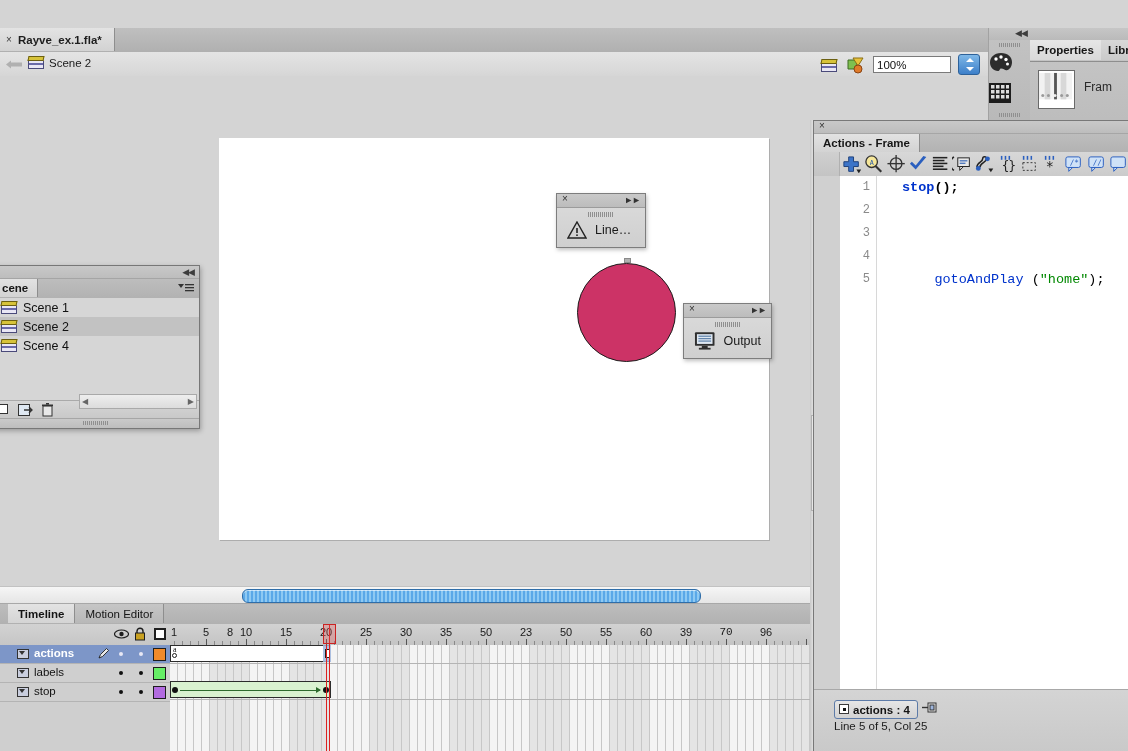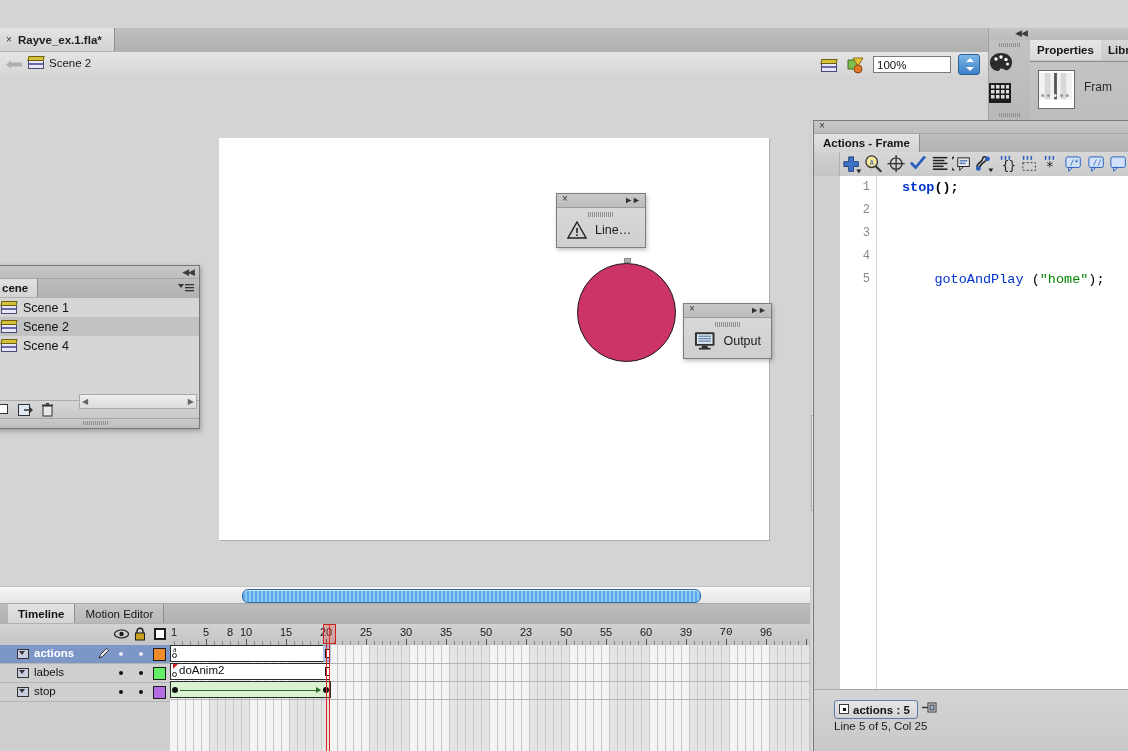--- a/index.html
+++ b/index.html
@@ -864,27 +864,20 @@
           <div class="grid-col" style="left: 0px; background: rgb(244, 244, 244); z-index: 0;"></div>
 
         <div class="frame-row" style="top:0;">
           <div class="span" style="left:0px; width:160px;"></div>
           <span class="small-a" style="left:3px; top:1px;">a</span>
           <span class="kf-hollow" style="left:2px; top:8px;"></span>
           <div class="sel-frame-blue" style="left:153px; width:8px;"></div>
           <span class="kf-end" style="left:155px; top:4px;"></span>
         </div>
 
-        <div class="frame-row" style="top:18px;">
-          <div class="span" style="left:0px; width:160px;"></div>
-          <span class="label-flag" style="left:3px; top:1px;"></span>
-          <span class="kf-hollow" style="left:2px; top:9px;"></span>
-          <span class="label-text" style="left:9px; top:1px;">doAnim2</span>
-          <span class="kf-end" style="left:155px; top:4px;"></span>
-        </div>
 
         <div class="frame-row" style="top:36px;">
           <div class="span tween" style="left:0px; width:161px;"></div>
           <span class="kf-solid" style="left:2px; top:6px;"></span>
           <div class="tween-arrow" style="left:10px; top:9px; width:140px;"></div>
           <span class="kf-solid" style="left:153px; top:6px;"></span>
         </div>
         <div class="playhead-line" style="left:156px;"></div>
       </div>
       <div class="playhead-marker" style="left:323px; top:0;"></div>
@@ -1079,21 +1072,21 @@
           <div style="white-space: pre; height: 23px;"> </div>
           <div style="white-space: pre; height: 23px;"> </div>
           <div style="white-space: pre; height: 23px;"> </div>
           <div style="white-space: pre; height: 23px;"><span class="kw">    gotoAndPlay</span><span class="pl"> (</span><span class="str">"home"</span><span class="pl">);</span></div>
         </div>
     </div>
 
     <div class="ap-footer">
       <div class="pin-chip">
         <span class="sq"></span>
-        <span>actions : 5</span>
+        <span>actions : 4</span>
       </div>
       <svg class="pin-ico" viewBox="0 0 16 14">
         <rect x="6" y="2" width="8" height="9" fill="#e6e6e6" stroke="#333"></rect>
         <line x1="0" y1="6.5" x2="6" y2="6.5" stroke="#333" stroke-width="1.4"></line>
         <rect x="8" y="4" width="4" height="5" fill="#9fb6dd" stroke="#333"></rect>
       </svg>
       <div class="status-line">Line 5 of 5, Col 25</div>
     </div>
   </div>
 

